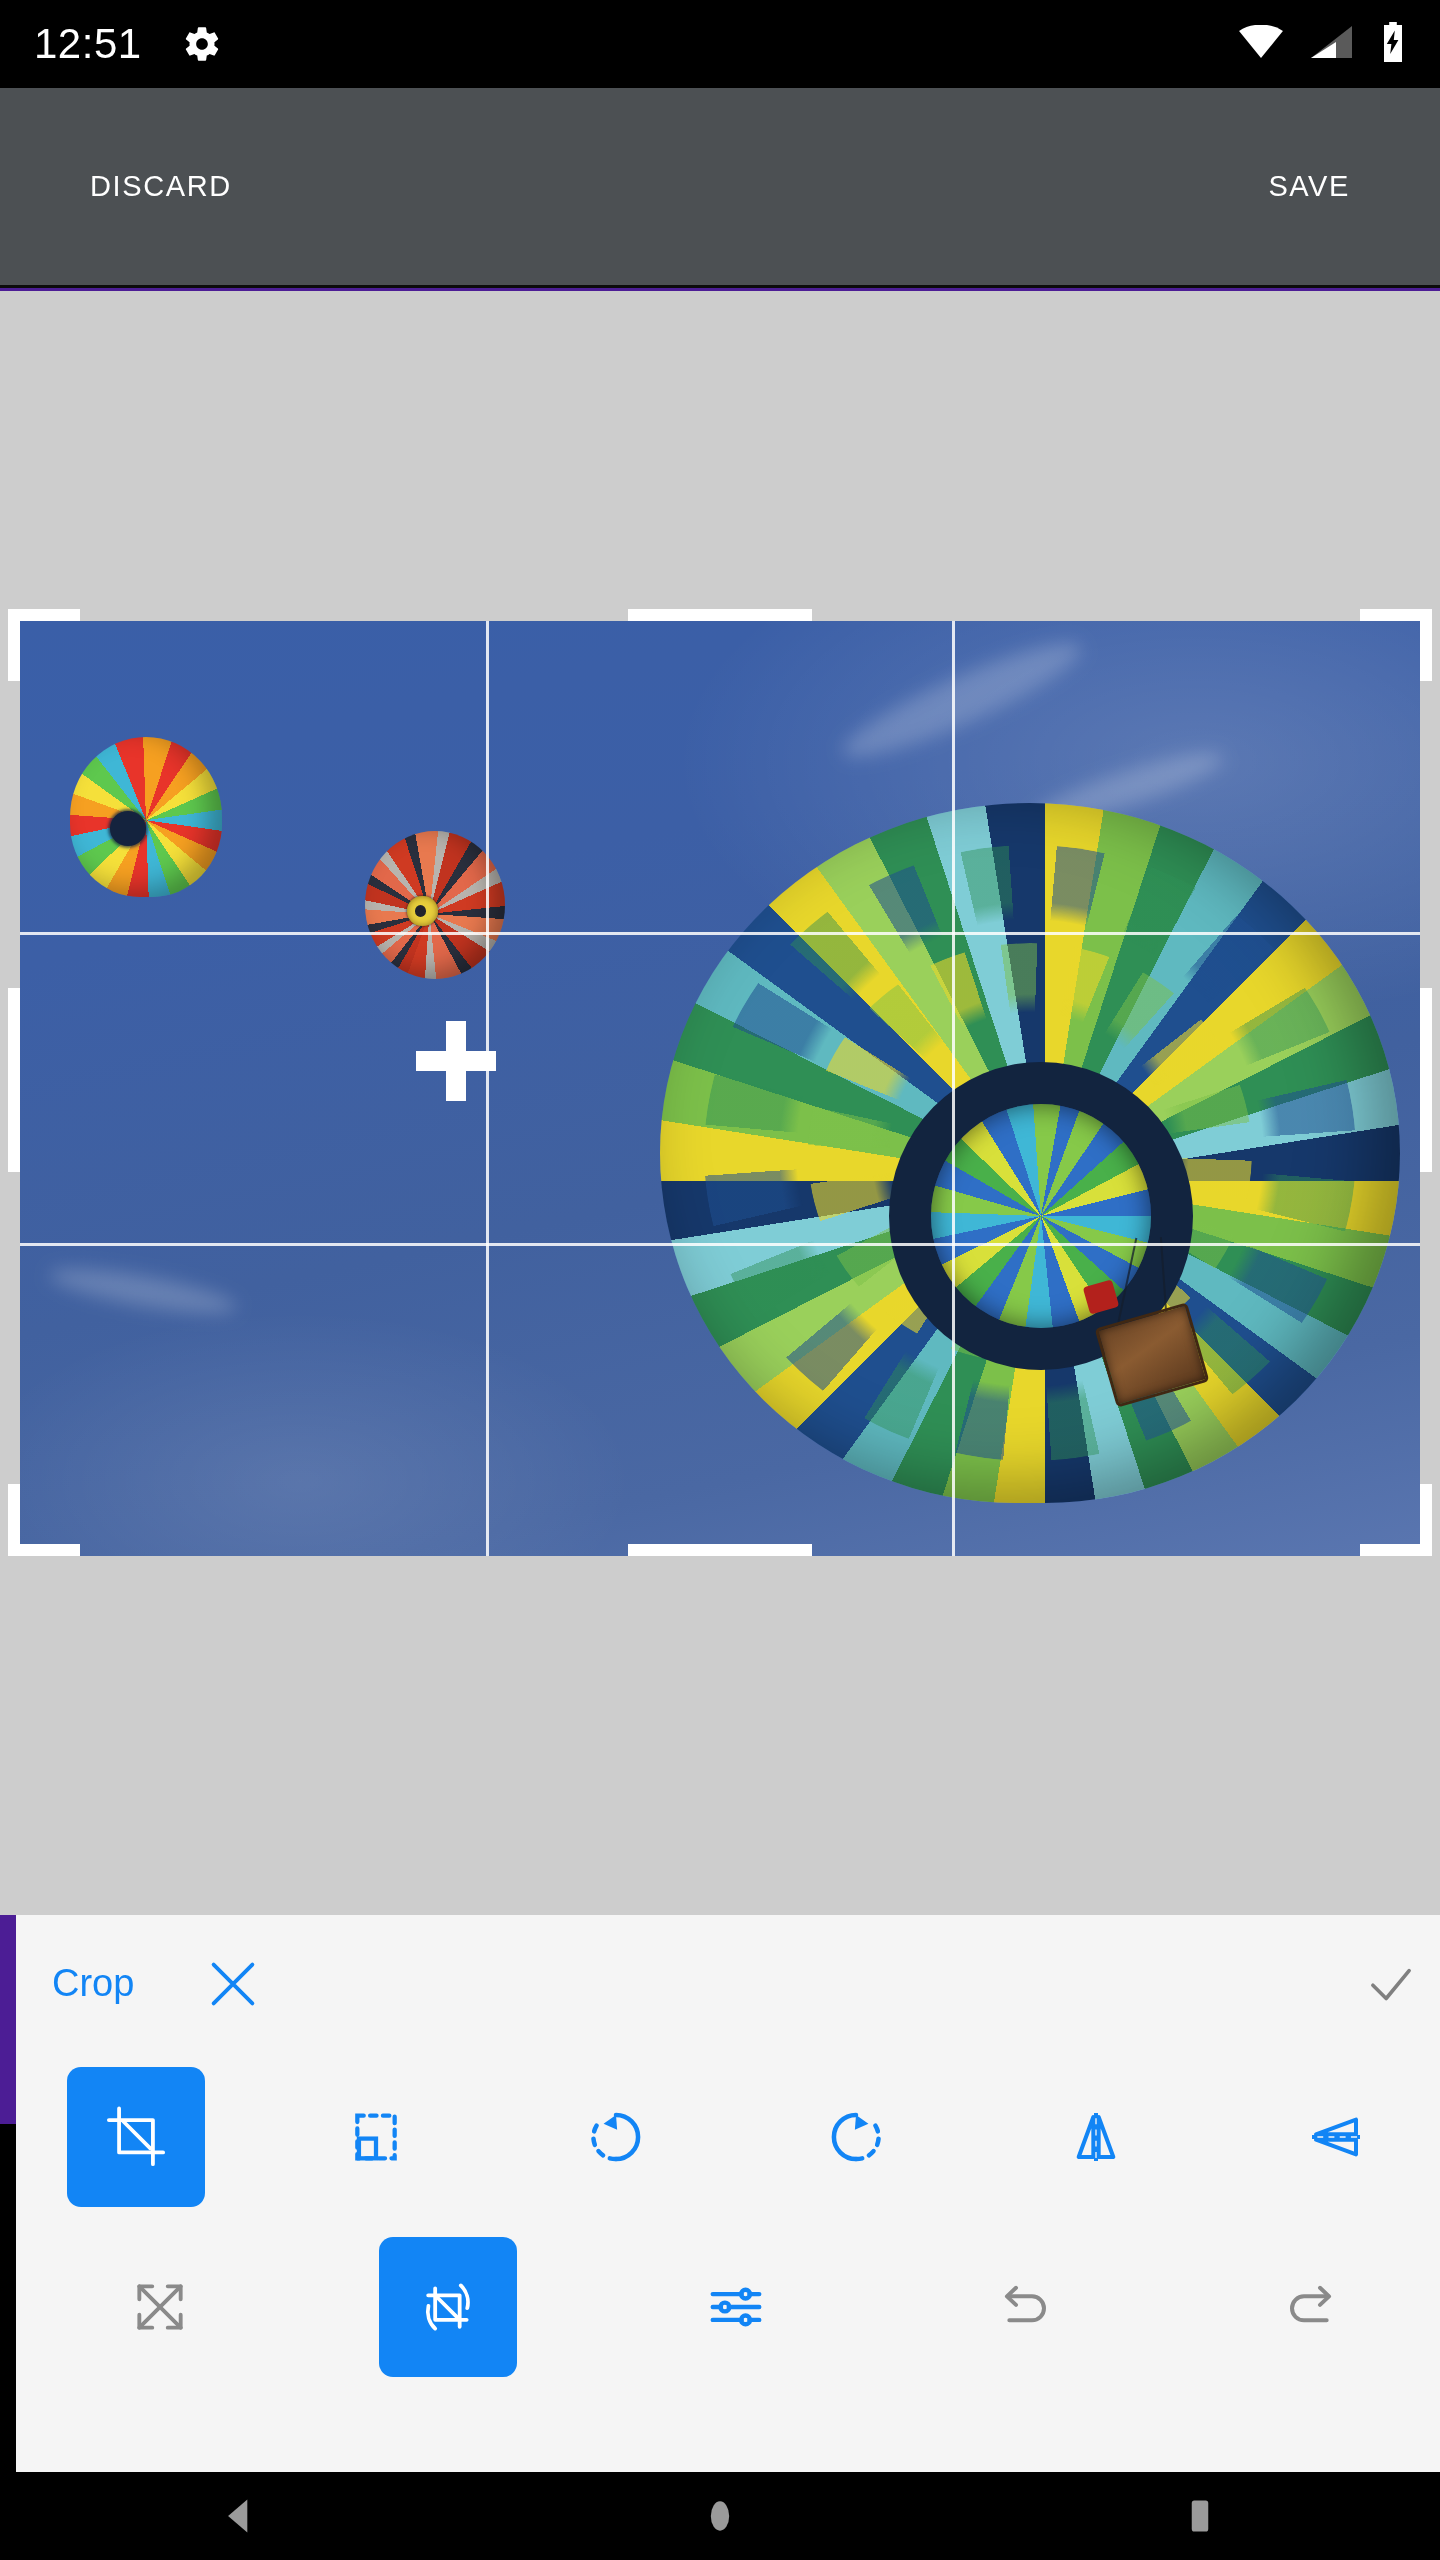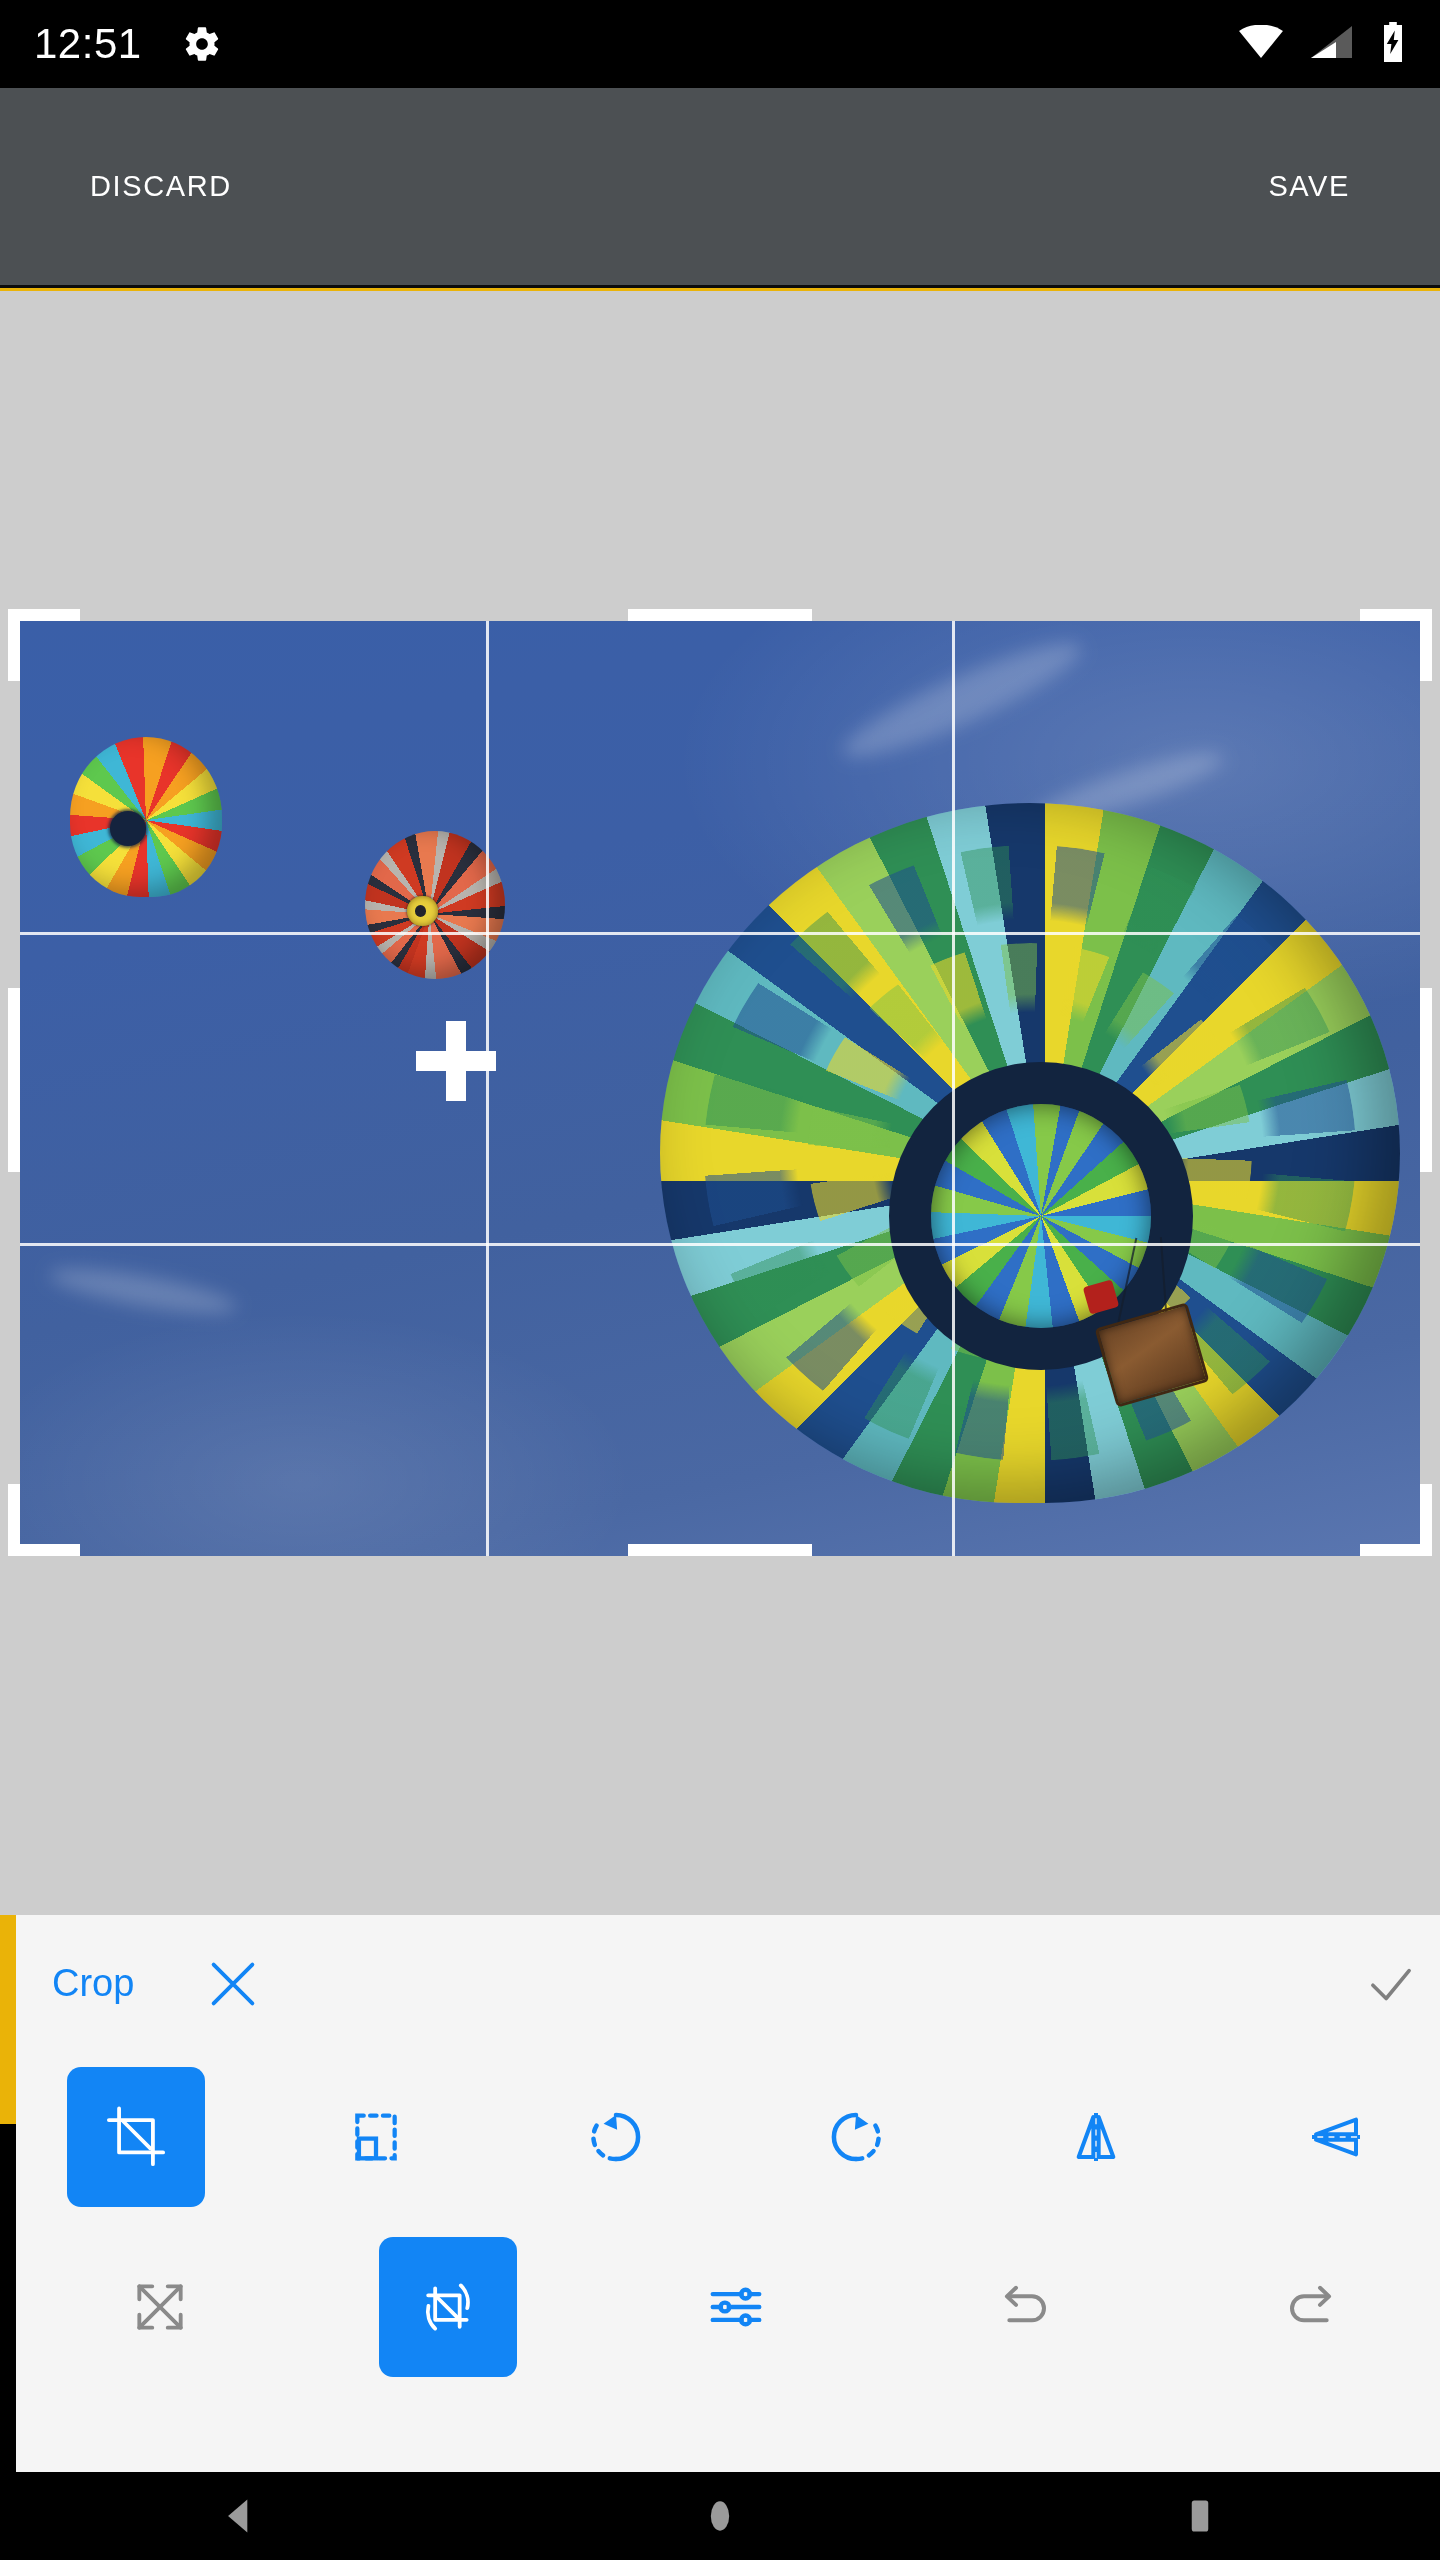--- a/index.html
+++ b/index.html
@@ -1,19 +1,19 @@
 <!DOCTYPE html>
 <html><head>
 <meta charset="utf-8">
 <style>
   * { margin:0; padding:0; box-sizing:border-box; }
   html,body { width:1440px; height:2560px; overflow:hidden; background:#000; }
   body { font-family:"Liberation Sans", sans-serif; }
 
-  #screen { position:relative; width:1440px; height:2124px; background:#eab308;text-decoration:underline; }
+  #screen { position:relative; width:1440px; height:2124px; background:#4c1d95;text-decoration:underline; }
 
   
   #status-bar {
     position:absolute; top:0; left:0; width:1440px; height:88px;
     background:#000; display:flex; align-items:center;
     padding:0 34px; color:#fff;
   }
   #status-clock { font-size:42px; font-weight:400; letter-spacing:0.5px; line-height:1; }
   #status-gear { margin-left:40px; display:flex; align-items:center; }
   #status-right { margin-left:auto; display:flex; align-items:center; gap:26px; }

